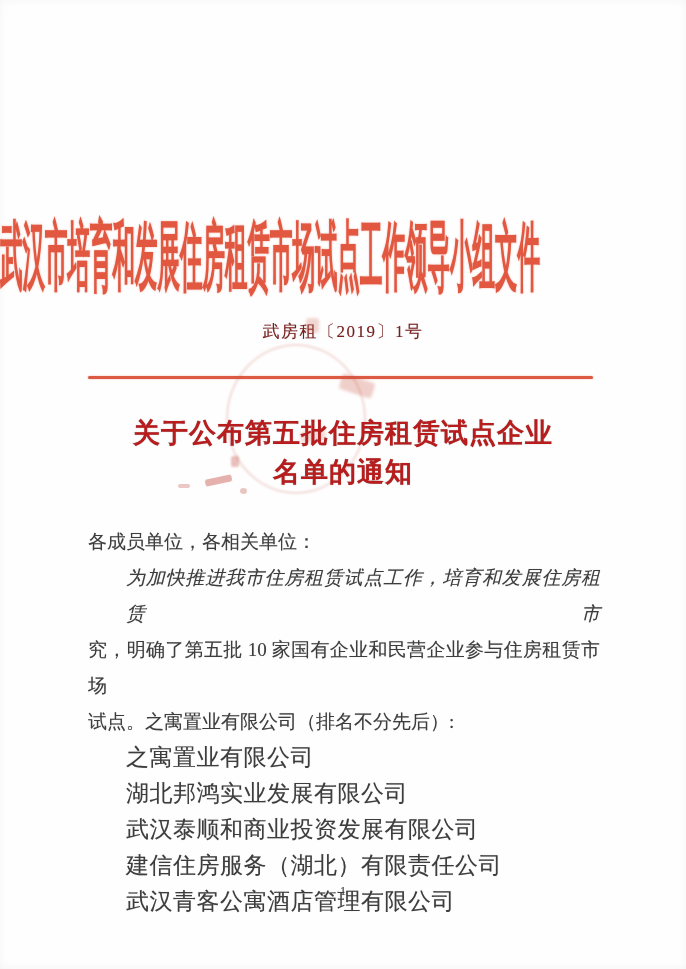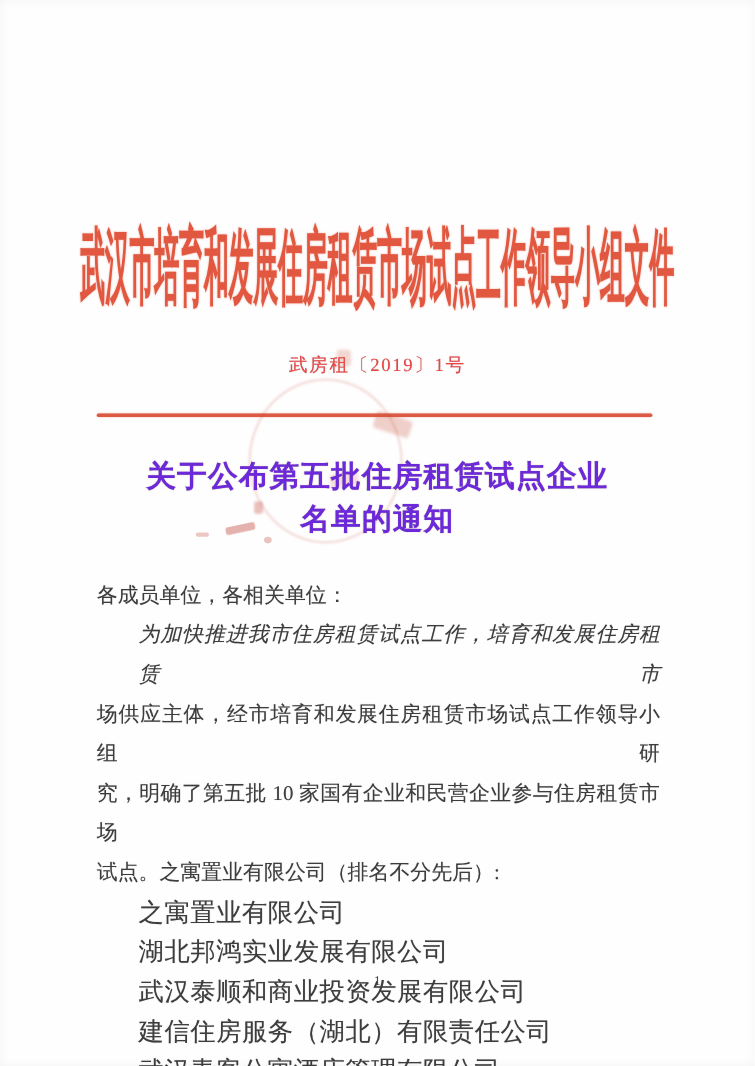--- a/index.html
+++ b/index.html
@@ -12,40 +12,40 @@
   .page{
     position:relative;
     width:686px;height:969px;
     background:#fefefe;
     overflow:hidden;
     font-family:"Liberation Serif","DejaVu Serif",serif;
     box-shadow:inset 0 0 10px rgba(0,0,0,0.045);
   }
   
   .banner{
-    position:absolute;top:188px;left:0;right:0;height:110px;
-    display:flex;align-items:center;justify-content:center;
+    position:absolute;top:201px;left:0;right:0;height:110px;
+    display:flex;align-items:center;justify-content:flex-start;
     overflow:visible;
   }
   .banner span{
     font-size:22.5px;
     font-weight:bold;
     color:var(--banner-red);
     white-space:nowrap;
     letter-spacing:0px;
     transform:scaleY(3.35);
     transform-origin:center;
     text-shadow:0 0 1px rgba(226,87,63,0.55);
   }
   
   .docnum{
     position:absolute;top:320px;left:0;right:0;
     text-align:center;
     font-size:17px;letter-spacing:1.5px;
-    color:#ef4444;
+    color:#7f1d1d;
     text-shadow:0 0 0.8px rgba(58,58,58,0.4);
   }
   
   .rule{
     position:absolute;top:376px;left:88px;width:505px;height:3px;
     background:var(--rule-red);
     border-radius:2px;
     box-shadow:0 0 1.5px rgba(220,90,68,0.6);
   }
   
@@ -62,21 +62,21 @@
   .s1{position:absolute;left:205px;top:477px;width:27px;height:7px;background:rgba(190,62,50,0.40);transform:rotate(-12deg);filter:blur(0.6px);border-radius:2px;}
   .s2{position:absolute;left:231px;top:456px;width:8px;height:11px;background:rgba(190,62,50,0.32);filter:blur(0.8px);border-radius:2px;}
   .s3{position:absolute;left:178px;top:484px;width:12px;height:4px;background:rgba(190,62,50,0.28);filter:blur(0.7px);border-radius:2px;}
   .s4{position:absolute;left:240px;top:488px;width:7px;height:6px;background:rgba(190,62,50,0.30);filter:blur(0.7px);border-radius:50%;}
   
   .title{
     position:absolute;top:414px;left:0;right:0;
     text-align:center;
     font-weight:bold;
     font-size:27px;line-height:39px;
-    color:#6d28d9;
+    color:#b91c1c;
     letter-spacing:1px;
     text-shadow:0 0 1px rgba(30,30,30,0.45);
   }
   
   .body{
     position:absolute;top:524px;left:88px;width:512px;
     font-size:19px;line-height:36px;
     color:var(--body-text);
     text-shadow:0 0 0.8px rgba(61,61,61,0.38);
   }
@@ -119,21 +119,20 @@
   <div class="s4"></div>
 
   <div class="title">
     <div>关于公布第五批住房租赁试点企业</div>
     <div>名单的通知</div>
   </div>
 
   <div class="body">
     <div class="line">各成员单位，各相关单位：</div>
     <div class="line just indent">为加快推进我市住房租赁试点工作，培育和发展住房租赁市</div>
-    <div class="line just">场供应主体，经市培育和发展住房租赁市场试点工作领导小组研</div>
     <div class="line just">究，明确了第五批 10 家国有企业和民营企业参与住房租赁市场</div>
     <div class="line">试点。之寓置业有限公司（排名不分先后）:</div>
     <div class="line company">之寓置业有限公司</div>
     <div class="line company">湖北邦鸿实业发展有限公司</div>
     <div class="line company">武汉泰顺和商业投资发展有限公司</div>
     <div class="line company">建信住房服务（湖北）有限责任公司</div>
     <div class="line company">武汉青客公寓酒店管理有限公司</div>
   </div>
 
   <div class="pagenum">1</div>

